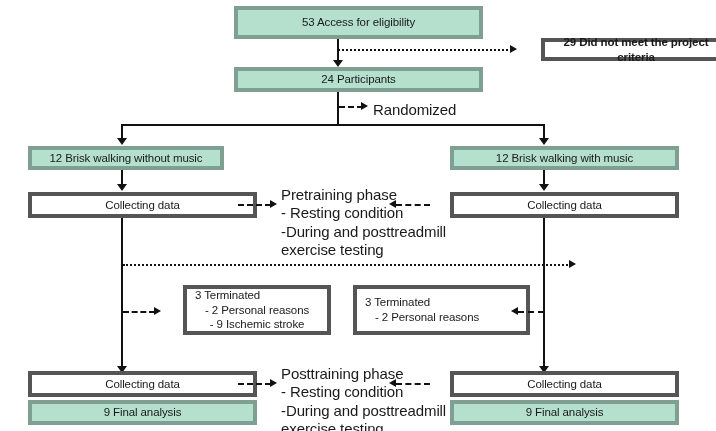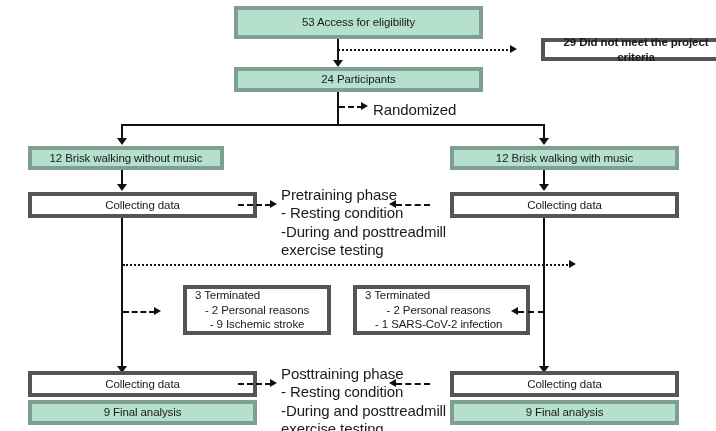--- a/index.html
+++ b/index.html
@@ -198,21 +198,20 @@
       <span class="ln">3 Terminated</span>
       <span class="ln ind">- 2 Personal reasons</span>
       <span class="ln ind">- 9 Ischemic stroke</span>
     </span>
   </div>
 
   <div class="box white listbox" style="left:333px; top:285px; width:177px; height:50px;">
     <span>
       <span class="ln">3 Terminated</span>
       <span class="ln ind">- 2 Personal reasons</span>
-      <span class="ln ind">- 1 SARS-CoV-2 infection</span>
     </span>
   </div>
 
   <div class="dash-h" style="left:518px; top:311px; width:26px;"></div>
   <div class="arrow-left" style="left:511px; top:307px;"></div>
 
   <div class="arrow-down" style="left:117px; top:366px;"></div>
   <div class="arrow-down" style="left:539px; top:366px;"></div>
 
   <div class="box white" style="left:8px; top:371px; width:229px; height:26px;">

